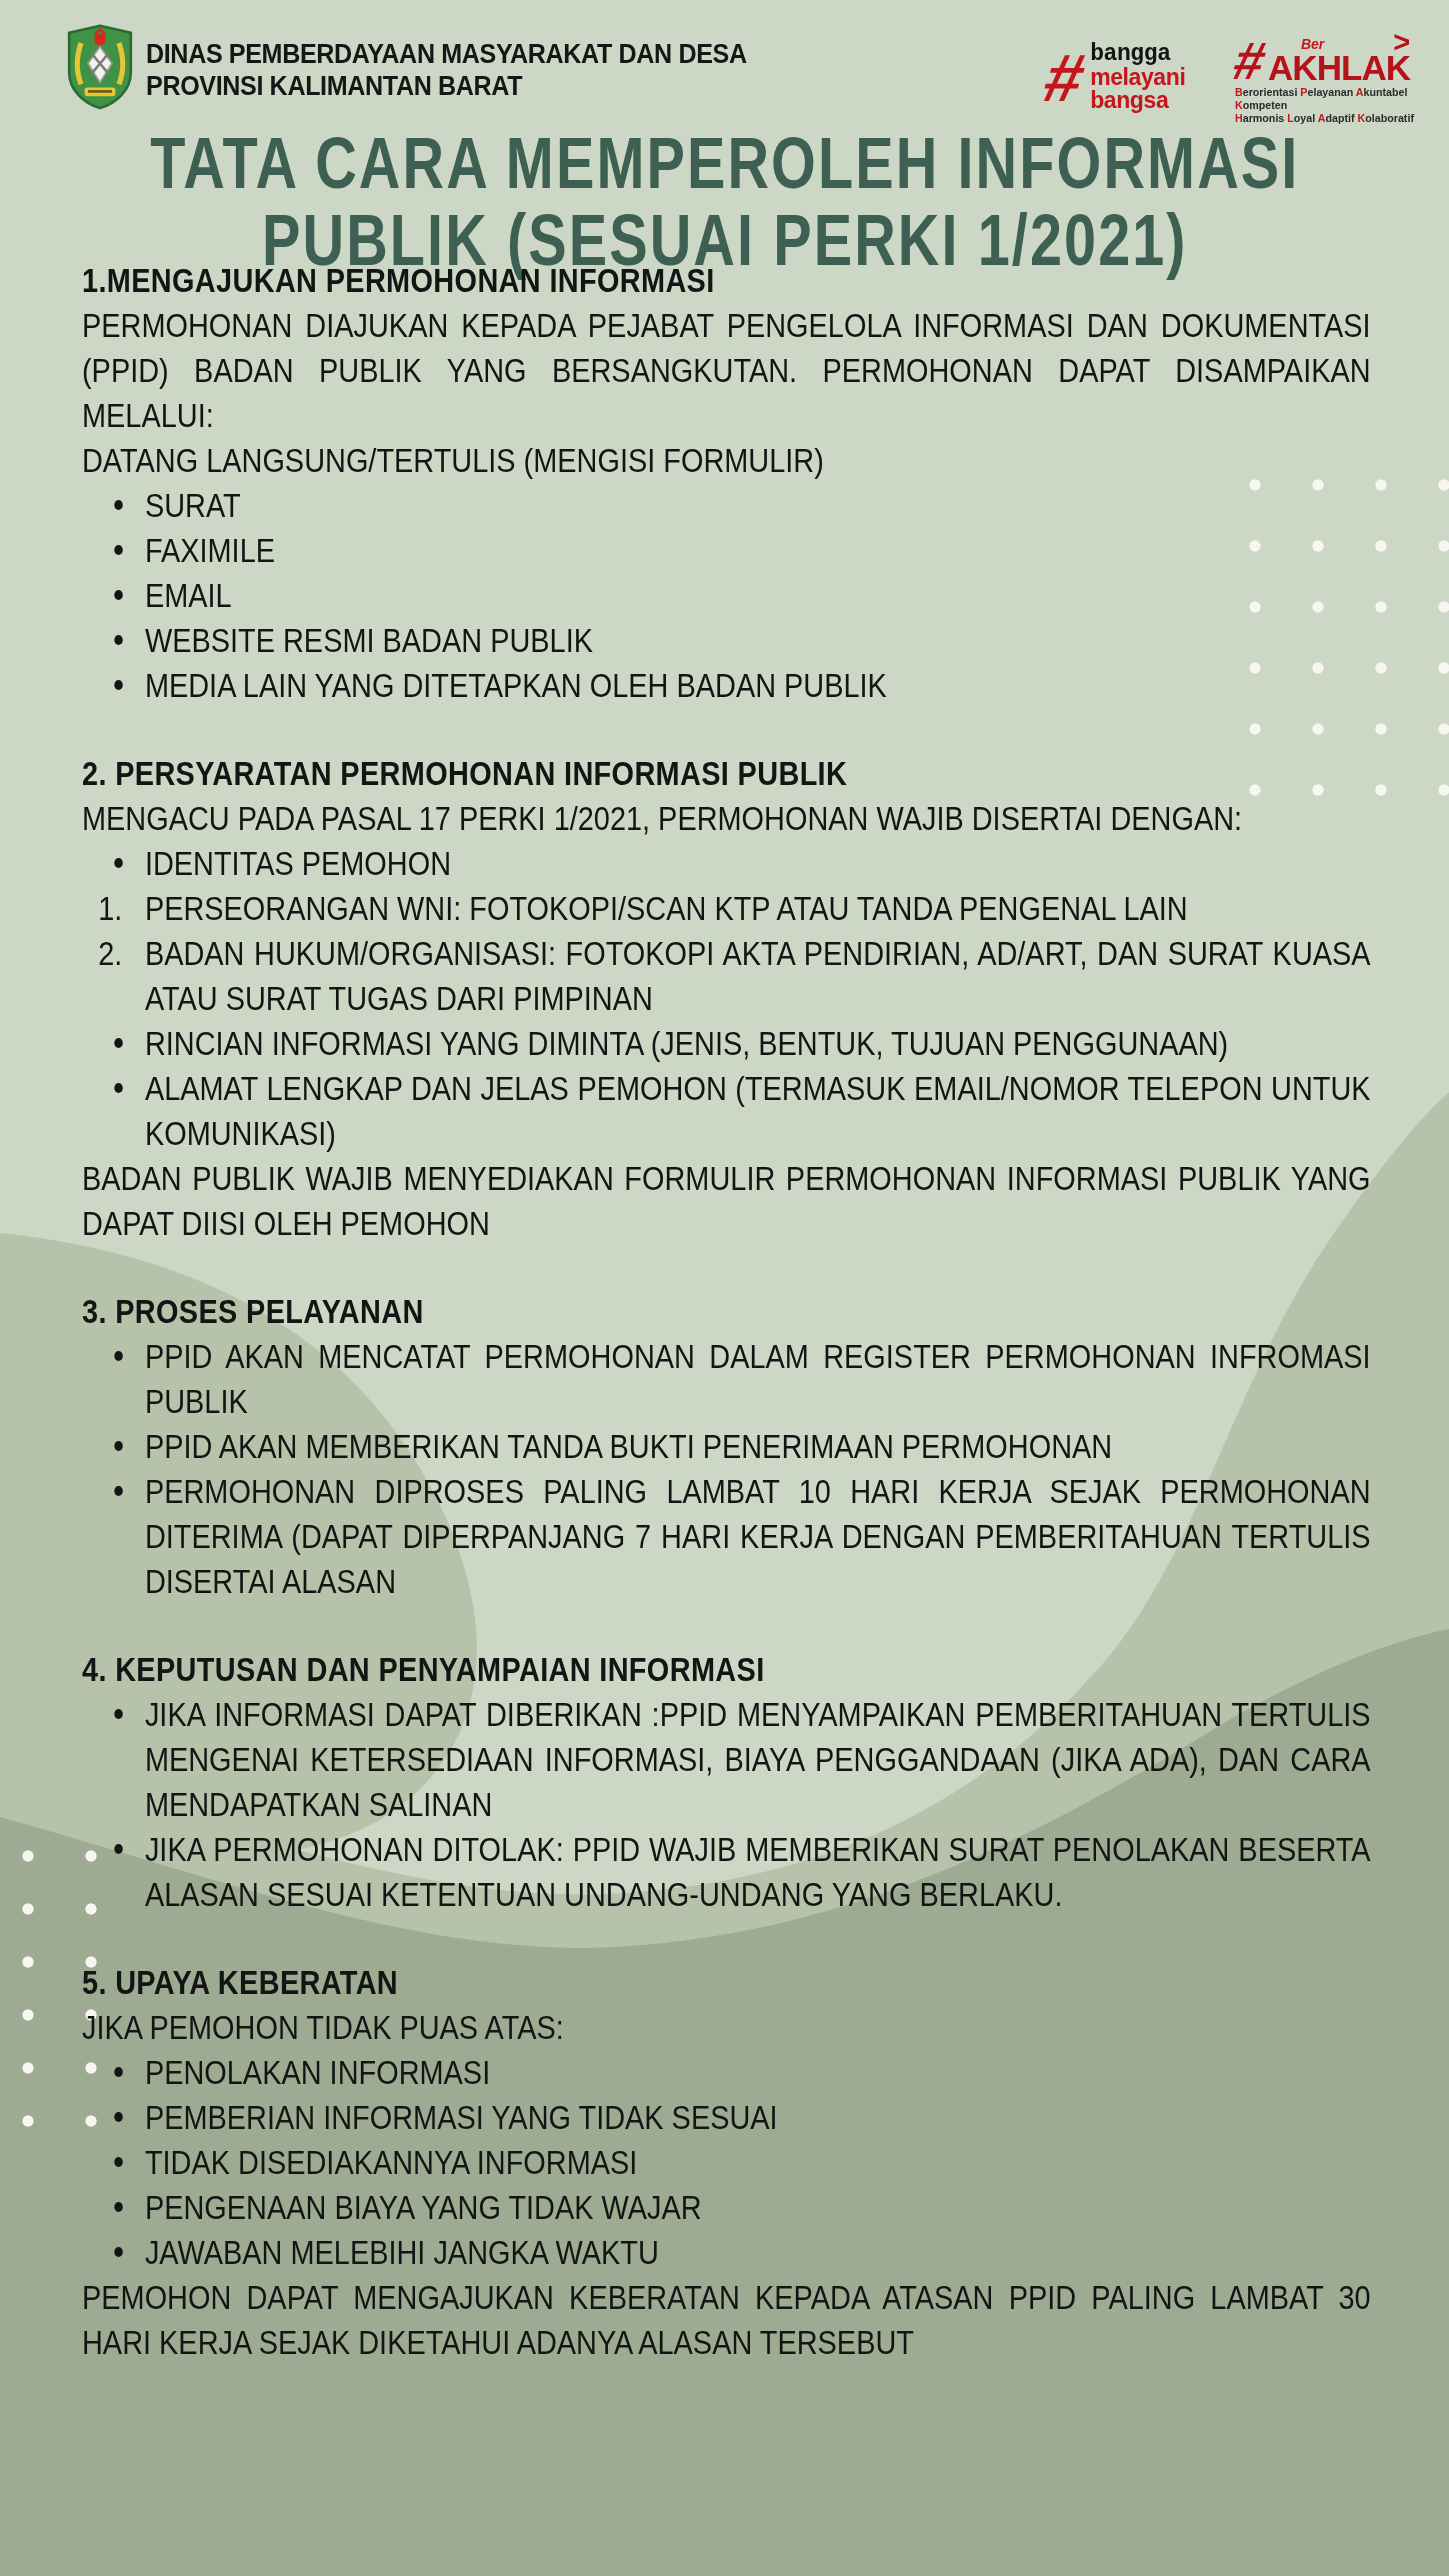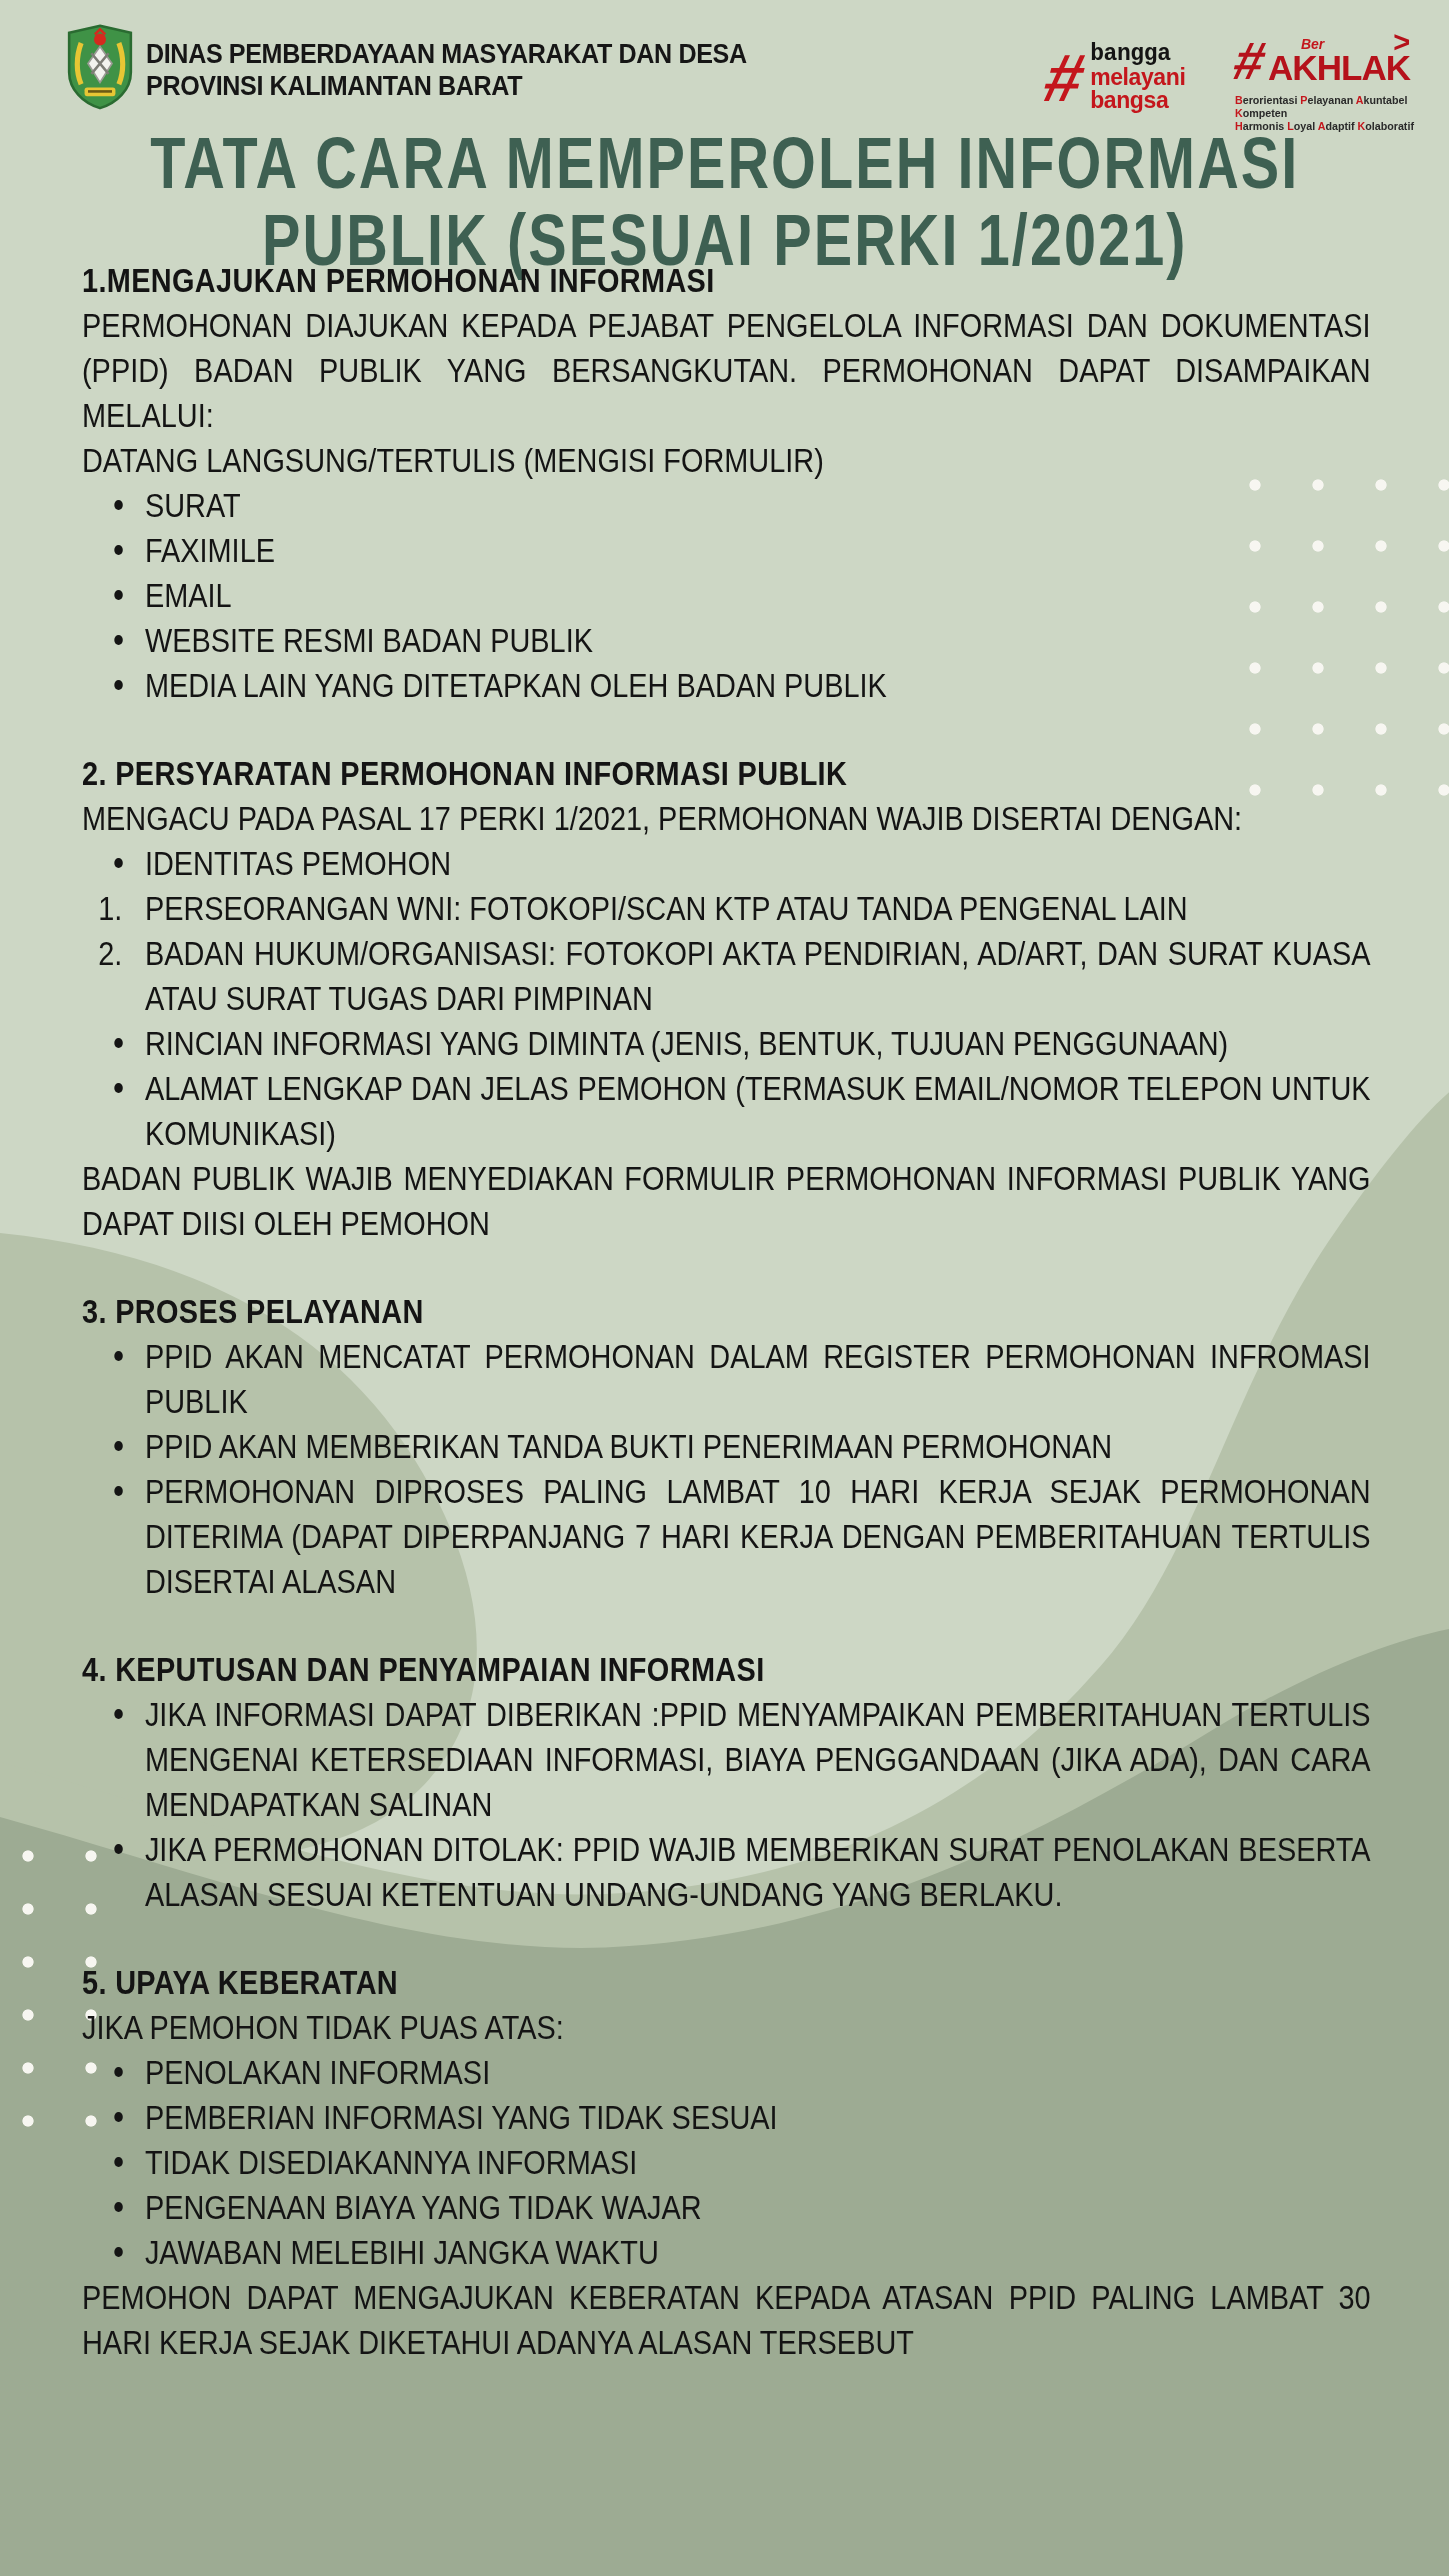--- a/index.html
+++ b/index.html
@@ -30,21 +30,21 @@
   .bw2,.bw3{color:#c4161c;}
 
   .akhlak{position:absolute;left:1235px;top:36px;width:197px;}
   .akrow{display:flex;align-items:flex-start;}
   .ahash{font-size:53px;font-weight:800;color:#b5121b;transform:skewX(-14deg);
          line-height:50px;margin-right:3.4px;}
   .aber{font-style:italic;font-weight:700;color:#c4161c;font-size:14px;line-height:17px;margin-left:33px;}
   .aword{font-weight:800;color:#b5121b;font-size:35px;line-height:34px;
          letter-spacing:-0.9px;margin-top:-1.7px;}
   .aarrow{position:absolute;right:0px;top:-10.3px;color:#b5121b;font-weight:800;font-size:29px;}
-  .atag{margin-top:8px;font-size:10.7px;line-height:13px;color:#2a2a2a;font-weight:700;}
+  .atag{margin-top:0;font-size:10.7px;line-height:13px;color:#2a2a2a;font-weight:700;}
   .atag .ini{color:#c4161c;}
 
   
   .title{position:absolute;left:0;top:125px;width:1812px;transform:scaleX(0.8);
          transform-origin:top left;text-align:center;color:#3e6052;font-weight:800;
          font-size:72px;line-height:77px;letter-spacing:2.6px;}
 
   
   .content{position:absolute;left:82px;top:258px;width:1516px;transform:scaleX(0.85);
            transform-origin:top left;font-size:34px;line-height:45px;color:#141414;

